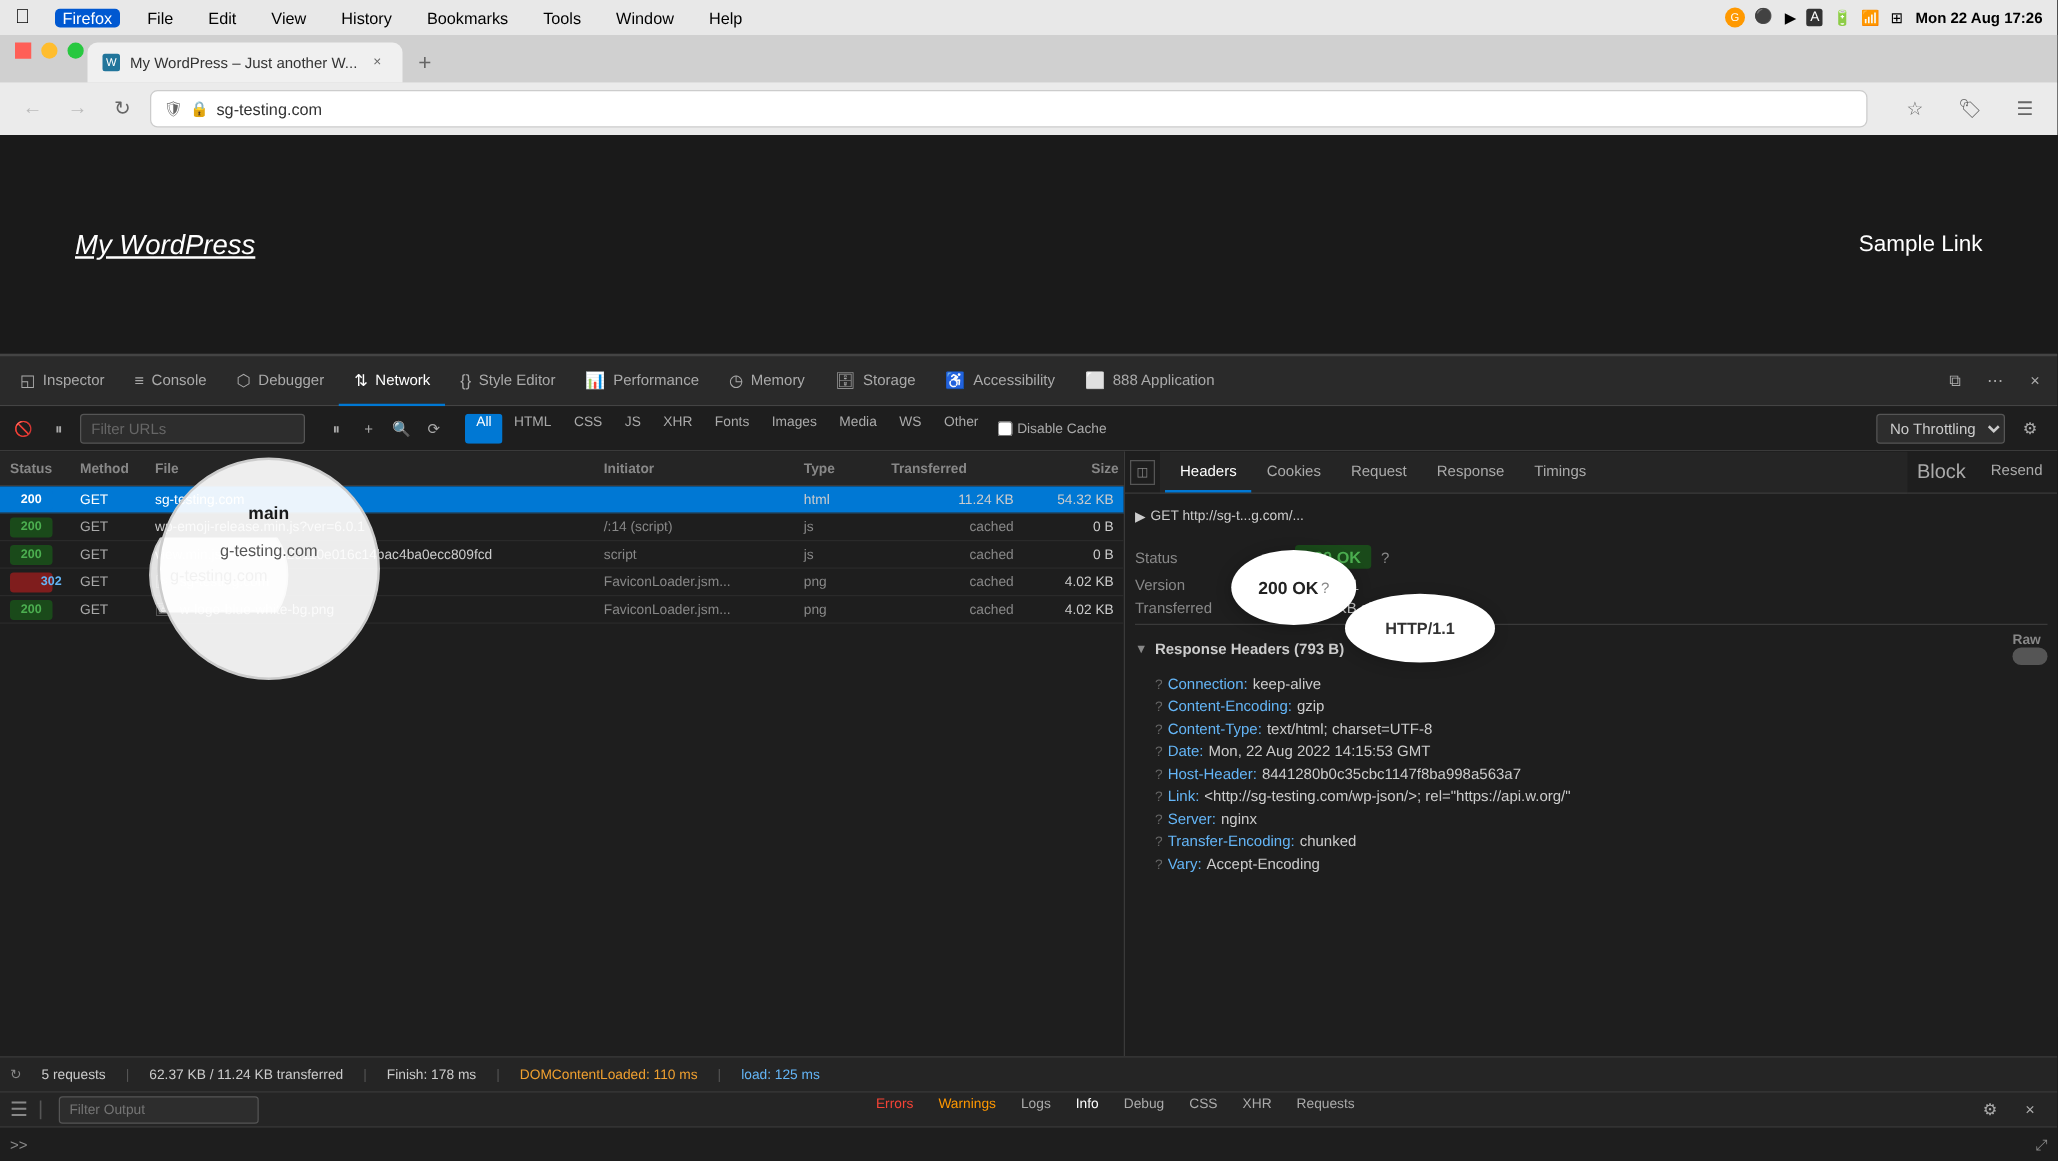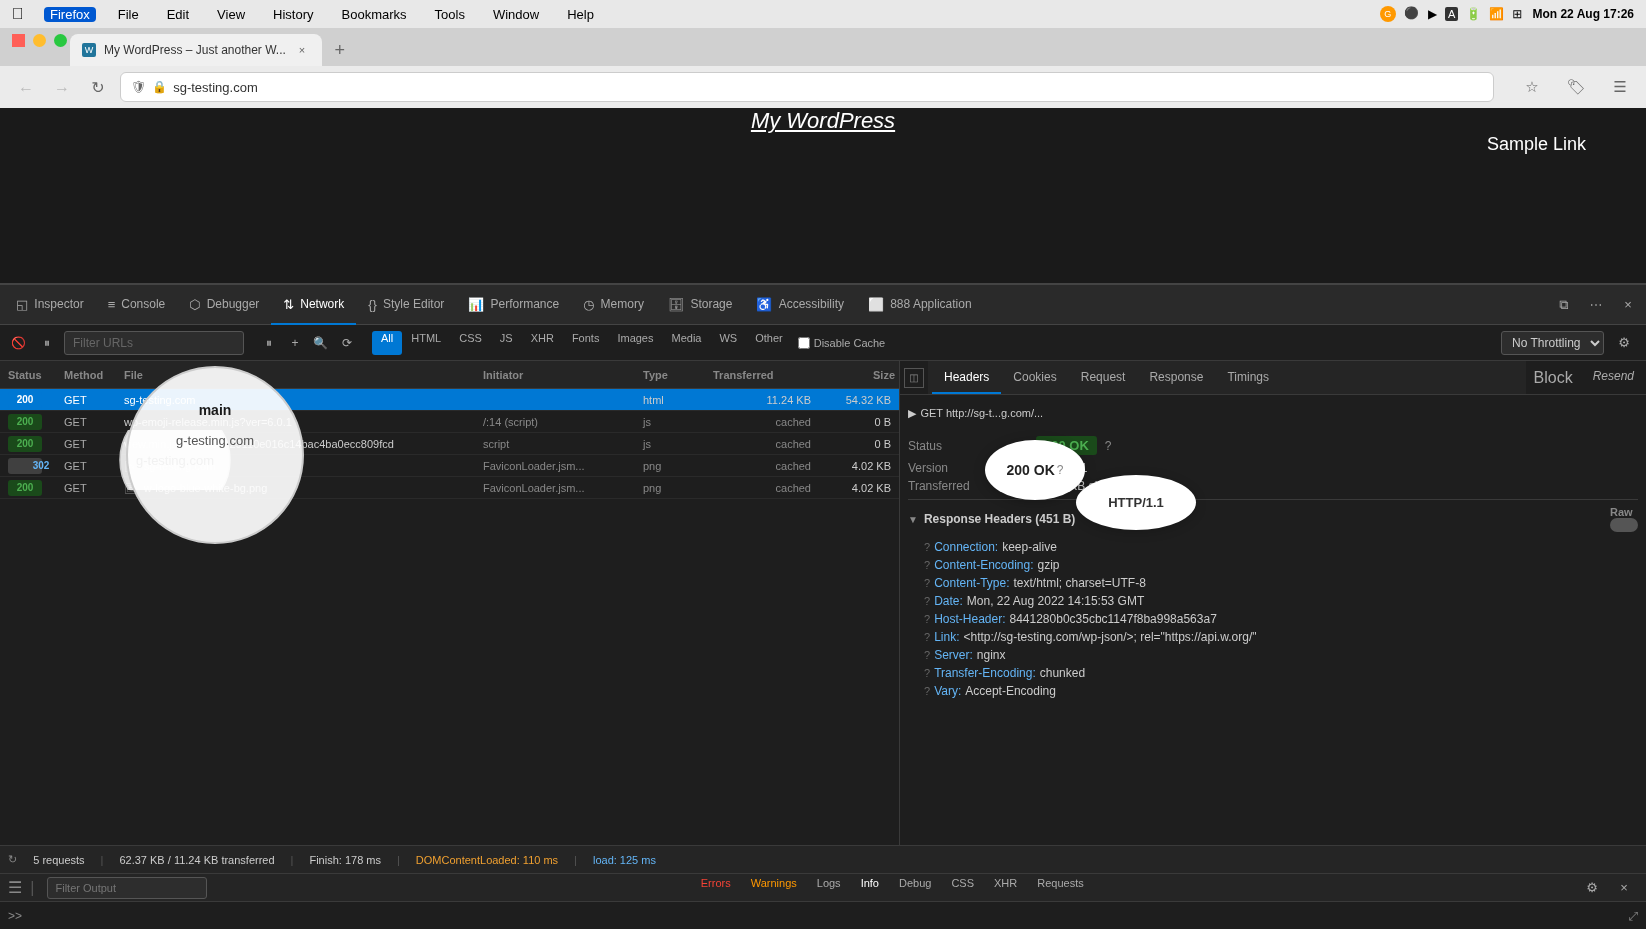--- a/index.html
+++ b/index.html
@@ -80,21 +80,20 @@
     .nav-right { display: flex; align-items: center; gap: 8px; margin-left: 8px; }
     .nav-right .icon-btn { width: 28px; height: 28px; display: flex; align-items: center; justify-content: center; color: #666; font-size: 15px; cursor: pointer; border-radius: 4px; }
 
     
     .website-content {
       height: 175px;
       background: #1a1a1a;
       display: flex;
       align-items: center;
       padding: 0 60px;
-      flex-direction: column;
     }
     .site-title { color: white; font-size: 22px; font-style: italic; text-decoration: underline; }
     .site-nav { margin-left: auto; color: white; font-size: 18px; }
 
     
     .devtools {
       height: calc(929px - 28px - 80px - 175px);
       background: #1e1e1e;
       display: flex;
       flex-direction: column;
@@ -215,21 +214,21 @@
       display: inline-flex;
       align-items: center;
       justify-content: center;
       width: 34px;
       height: 16px;
       border-radius: 3px;
       font-size: 10px;
       font-weight: 600;
     }
     .status-200 { background: #1a4a1a; color: #4caf50; }
-    .status-302 { background: #404040; color: #64b5f6; padding-left: 32px; }
+    .status-302 { background: #7f1d1d; color: #64b5f6; padding-left: 32px; }
     .network-row .col-file { color: #ccc; overflow: hidden; text-overflow: ellipsis; white-space: nowrap; }
     .network-row.selected .col-file { color: white; }
     .network-row .col-initiator { color: #888; white-space: nowrap; overflow: hidden; text-overflow: ellipsis; }
     .network-row.selected .col-initiator { color: #ccc; }
     .network-row .col-type { color: #888; }
     .network-row.selected .col-type { color: #ccc; }
     .network-row .col-transferred { color: #888; text-align: right; padding-right: 8px; }
     .network-row.selected .col-transferred { color: #ccc; }
     .network-row .col-size { color: #ccc; text-align: right; padding-right: 8px; }
 
@@ -643,21 +642,21 @@
         <div style="width:20px;height:20px;border:1px solid #555;display:flex;align-items:center;justify-content:center;color:#888;font-size:10px;margin-right:4px;">◫</div>
         <div class="headers-tabs" style="display:flex;align-items:center;height:34px;flex:1;">
           <div class="header-tab active">Headers</div>
           <div class="header-tab">Cookies</div>
           <div class="header-tab">Request</div>
           <div class="header-tab">Response</div>
           <div class="header-tab">Timings</div>
         </div>
         <div style="display:flex;gap:4px;margin-left:auto;">
           <span style="font-size:16px;color:#aaa;padding:0 8px;cursor:pointer;">Block</span>
-          <span style="font-size:12px;color:#aaa;padding:0 8px;cursor:pointer;font-style:italic;">Resend</span>
+          <span style="font-size:12px;color:#aaa;padding:0 8px;cursor:pointer;">Resend</span>
         </div>
       </div>
 
       <div class="headers-content">
 
         
         <div class="request-summary">
           <div class="request-summary-row">
             <span class="label" style="color:#ccc;">▶</span>
             <span class="value">GET http://sg-t...g.com/...</span>
@@ -683,21 +682,21 @@
         <div class="info-row">
           <span class="info-label">Transferred</span>
           <span class="info-value">34.32 KB size)</span>
         </div>
 
         
 
         
         <div class="section-header">
           <span class="expand-arrow">▼</span>
-          <span>Response Headers (451 B)</span>
+          <span>Response Headers (793 B)</span>
           <div class="raw-btn">
             <span>Raw</span>
             <div class="toggle-switch"></div>
           </div>
         </div>
 
         
         <div class="response-header-row">
           <span class="rh-help">?</span>
           <span class="rh-name">Connection:</span>

